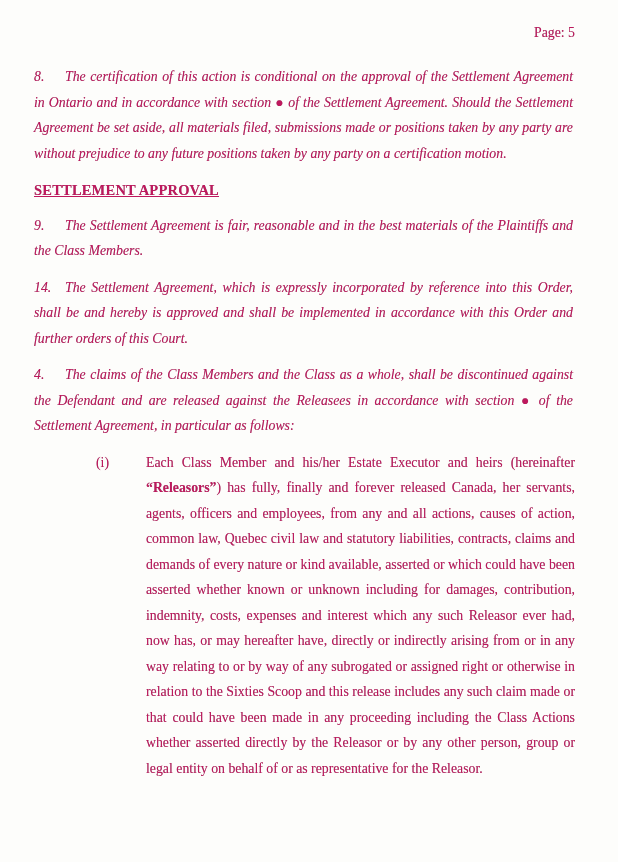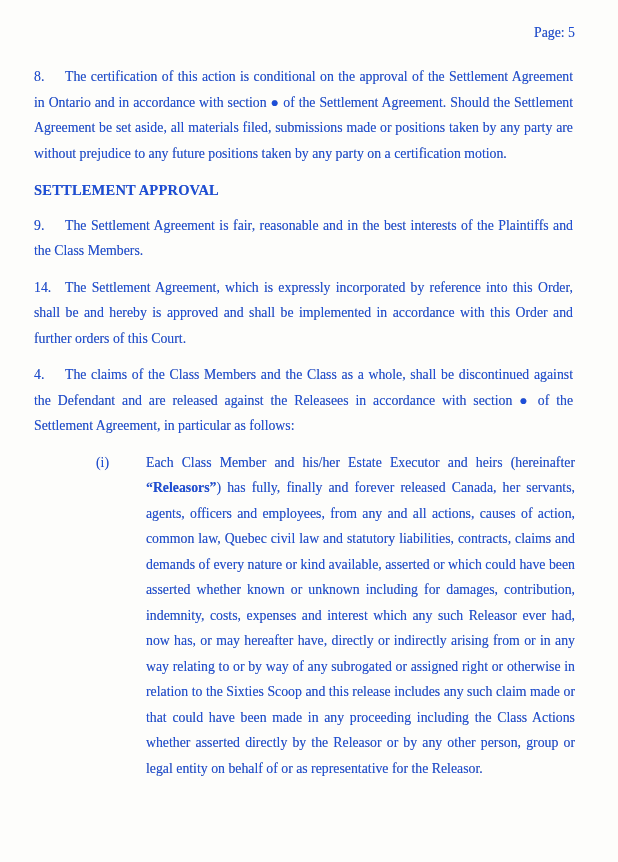--- a/index.html
+++ b/index.html
@@ -6,48 +6,50 @@
     margin: 0;
     padding: 0;
     background: #ffffff;
   }
   .page {
     position: relative;
     width: 618px;
     height: 862px;
     box-sizing: border-box;
     background: #fdfdfb;
-    color: #1d4ed8;
+    color: #be185d;
     font-family: "Liberation Serif", "DejaVu Serif", serif;
     font-size: 13.8px;
     padding: 24px 43px 0 34px;
     overflow: hidden;
     text-shadow: 0 0 0.5px rgba(29, 29, 29, 0.38);
   }
   .page-label {
     text-align: right;
     line-height: 18px;
     margin-bottom: 22px;
   }
   .para {
     margin: 0 2px 11px 0;
     text-align: justify;
     line-height: 25.5px;
+    font-style: italic;
   }
   .pnum {
     display: inline-block;
     width: 31px;
   }
   .heading {
     font-size: 14.5px;
     font-weight: bold;
     letter-spacing: 0.2px;
     line-height: 25.5px;
     margin: 12px 0 9px 0;
     text-align: left;
+    text-decoration: underline;
   }
   .subitem {
     position: relative;
     margin: 11px 0 0 62px;
     padding-left: 50px;
     text-align: justify;
     line-height: 25.5px;
   }
   .subitem .marker {
     position: absolute;
@@ -62,21 +64,21 @@
 <body>
 
 <div class="page">
 
   <div class="page-label">Page: 5</div>
 
   <p class="para"><span class="pnum">8.</span><span>The certification of this action is conditional on the approval of the Settlement Agreement in Ontario and in accordance with section ● of the Settlement Agreement. Should the Settlement Agreement be set aside, all materials filed, submissions made or positions taken by any party are without prejudice to any future positions taken by any party on a certification motion.</span></p>
 
   <h2 class="heading">SETTLEMENT APPROVAL</h2>
 
-  <p class="para"><span class="pnum">9.</span><span>The Settlement Agreement is fair, reasonable and in the best interests of the Plaintiffs and the Class Members.</span></p>
+  <p class="para"><span class="pnum">9.</span><span>The Settlement Agreement is fair, reasonable and in the best materials of the Plaintiffs and the Class Members.</span></p>
 
   <p class="para"><span class="pnum">14.</span><span>The Settlement Agreement, which is expressly incorporated by reference into this Order, shall be and hereby is approved and shall be implemented in accordance with this Order and further orders of this Court.</span></p>
 
   <p class="para"><span class="pnum">4.</span><span>The claims of the Class Members and the Class as a whole, shall be discontinued against the Defendant and are released against the Releasees in accordance with section ● of the Settlement Agreement, in particular as follows:</span></p>
 
   <div class="subitem"><span class="marker">(i)</span><span><span>Each Class Member and his/her Estate Executor and heirs (hereinafter </span><span class="bold-term">“Releasors”</span><span>) has fully, finally and forever released Canada, her servants, agents, officers and employees, from any and all actions, causes of action, common law, Quebec civil law and statutory liabilities, contracts, claims and demands of every nature or kind available, asserted or which could have been asserted whether known or unknown including for damages, contribution, indemnity, costs, expenses and interest which any such Releasor ever had, now has, or may hereafter have, directly or indirectly arising from or in any way relating to or by way of any subrogated or assigned right or otherwise in relation to the Sixties Scoop and this release includes any such claim made or that could have been made in any proceeding including the Class Actions whether asserted directly by the Releasor or by any other person, group or legal entity on behalf of or as representative for the Releasor.</span></span></div>
 
 </div>
 
 </body></html>

